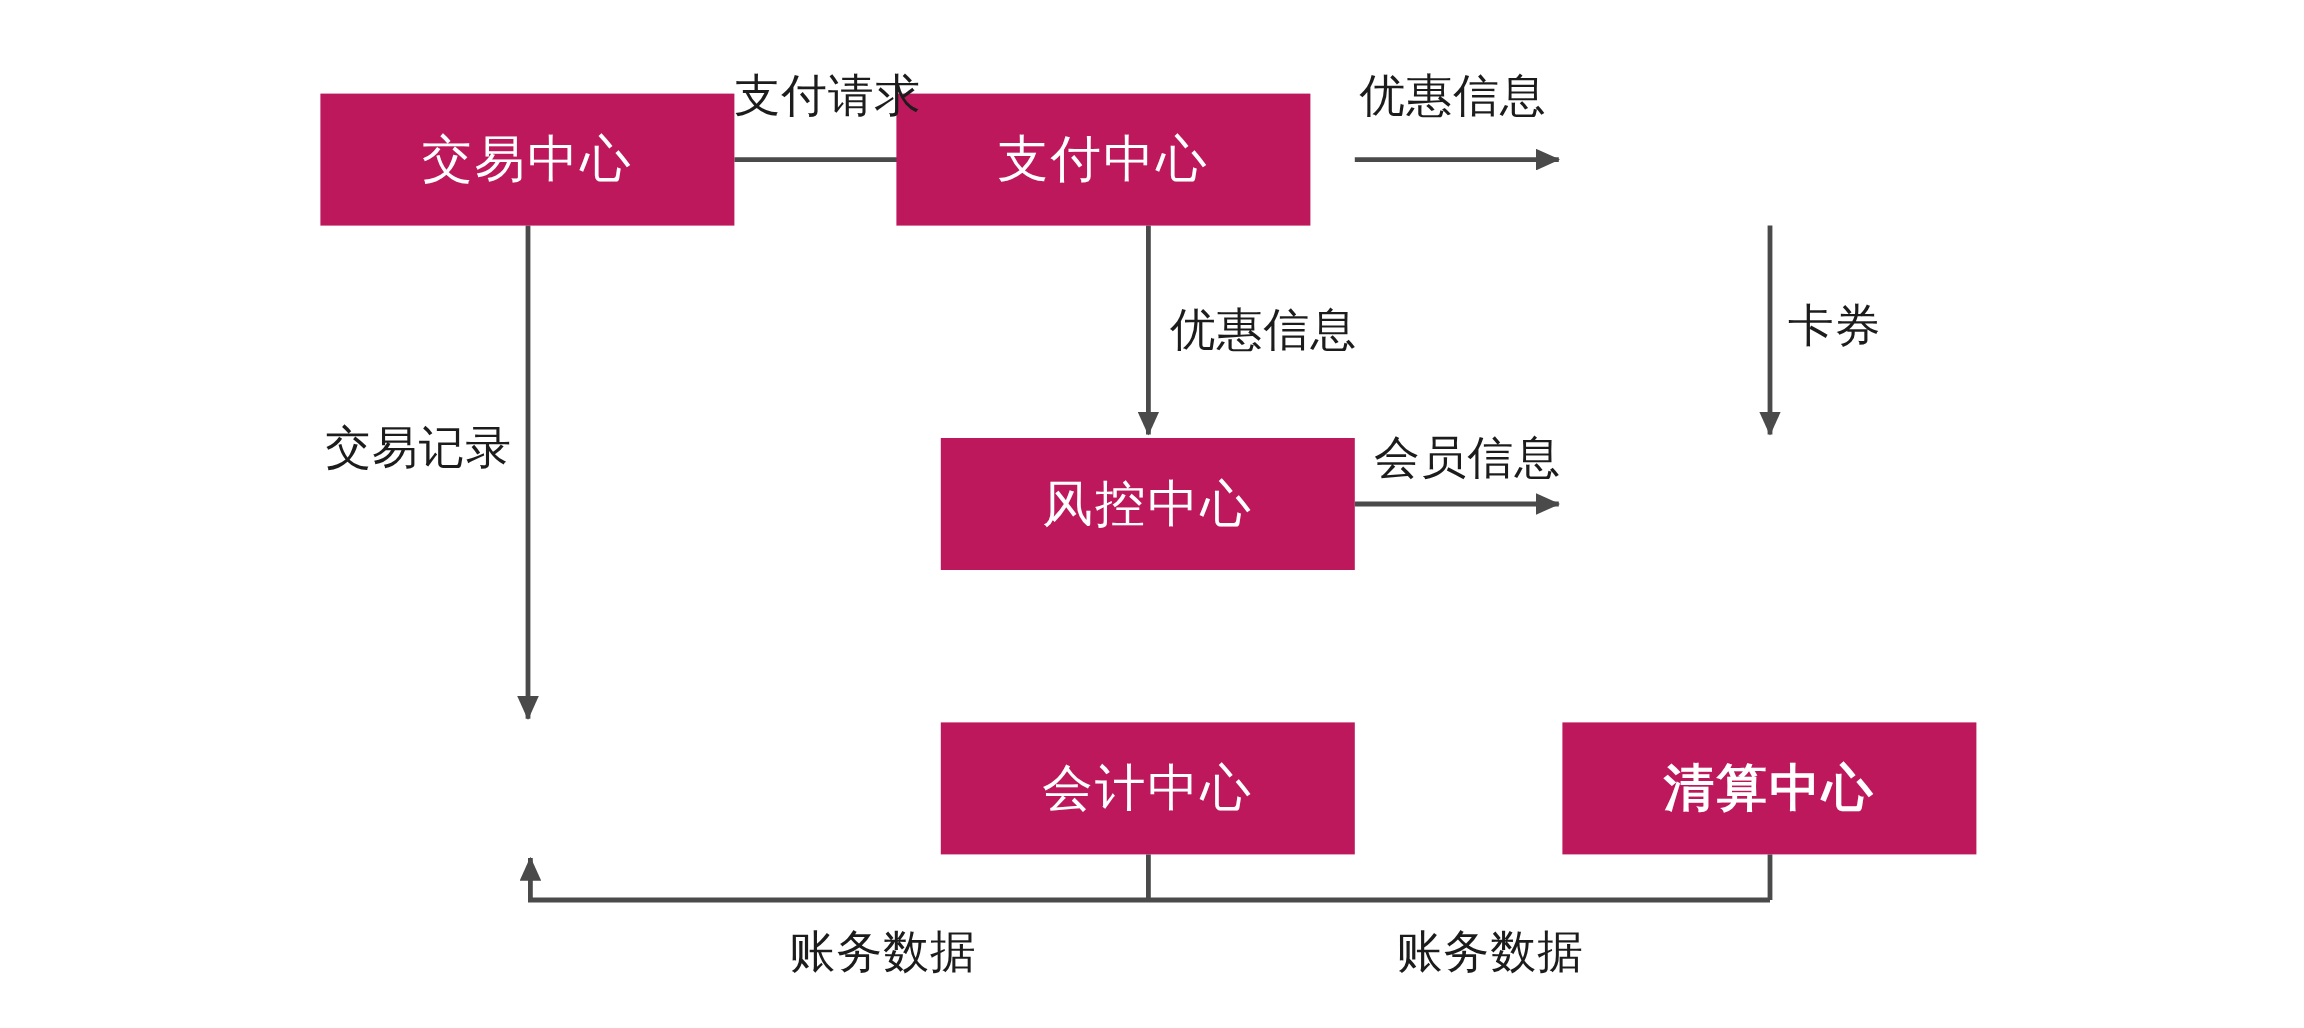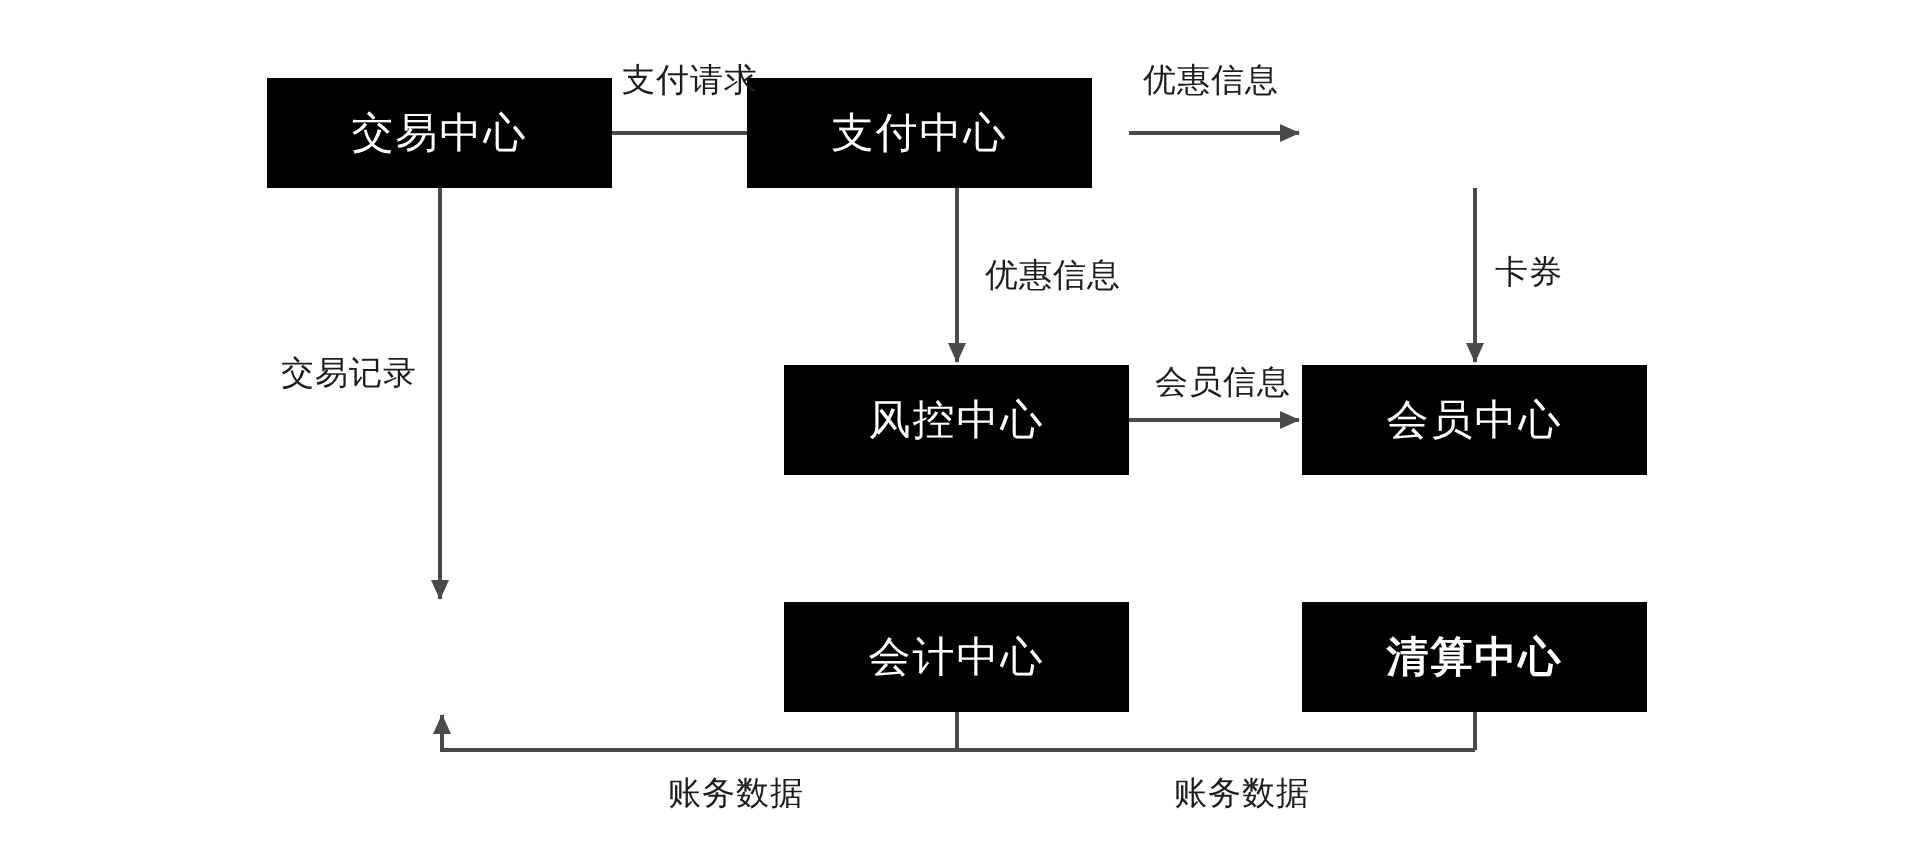--- a/index.html
+++ b/index.html
@@ -17,34 +17,34 @@
   .connector-layer{
     position:absolute;
     left:0;top:0;
     width:1920px;height:857px;
     pointer-events:none;
   }
   .node{
     position:absolute;
     width:345px;
     height:110px;
-    background:#000000;
+    background:#be185d;
     color:#ffffff;
     display:flex;
     align-items:center;
     justify-content:center;
     font-size:42px;
     font-weight:500;
     letter-spacing:2px;
     white-space:nowrap;
   }
   .edge-label{
     position:absolute;
     transform:translate(-50%,-50%);
-    font-size:33px;
+    font-size:38px;
     font-weight:500;
     color:#1c1c1c;
     white-space:nowrap;
     letter-spacing:1px;
   }
   
   #node-trade      {left:267px;  top:78px;}
   #node-payment    {left:747px;  top:78px;text-align:center;}
   #node-marketing  {left:1302px; top:78px;}
   #node-risk       {left:784px;  top:365px;}
@@ -82,21 +82,20 @@
       <line x1="440" y1="188" x2="440" y2="599" marker-end="url(#arrowhead)"></line>
       <path d="M957,712 L957,750"></path>
       <path d="M1475,712 L1475,750"></path>
       <path d="M1475,750 L442,750 L442,715" marker-end="url(#arrowhead)"></path>
     </g>
   </svg>
 
   <div class="node" id="node-trade">交易中心</div>
   <div class="node" id="node-payment">支付中心</div>
   <div class="node" id="node-risk">风控中心</div>
-  <div class="node" id="node-member">会员中心</div>
   <div class="node" id="node-accounting">会计中心</div>
   <div class="node" id="node-clearing">清算中心</div>
 
   <span class="edge-label" id="elabel-0">支付请求</span>
   <span class="edge-label" id="elabel-1">优惠信息</span>
   <span class="edge-label" id="elabel-2">优惠信息</span>
   <span class="edge-label" id="elabel-3">卡券</span>
   <span class="edge-label" id="elabel-4">会员信息</span>
   <span class="edge-label" id="elabel-5">交易记录</span>
   <span class="edge-label" id="elabel-6">账务数据</span>

